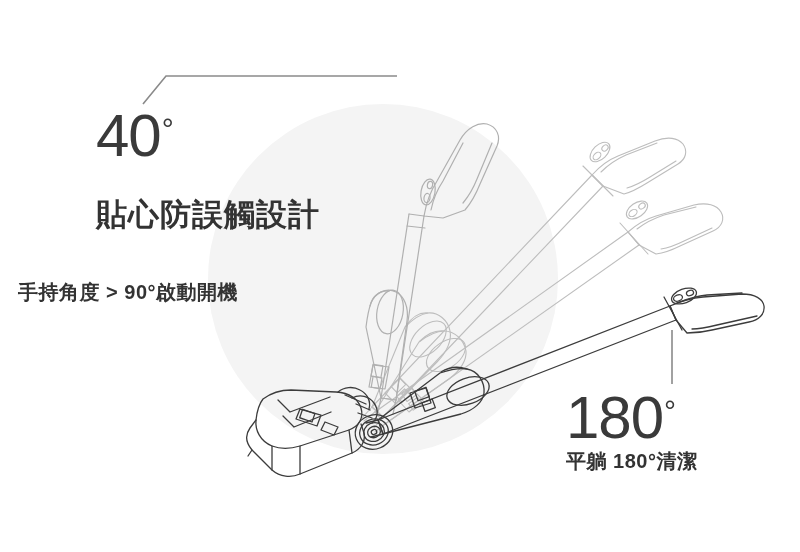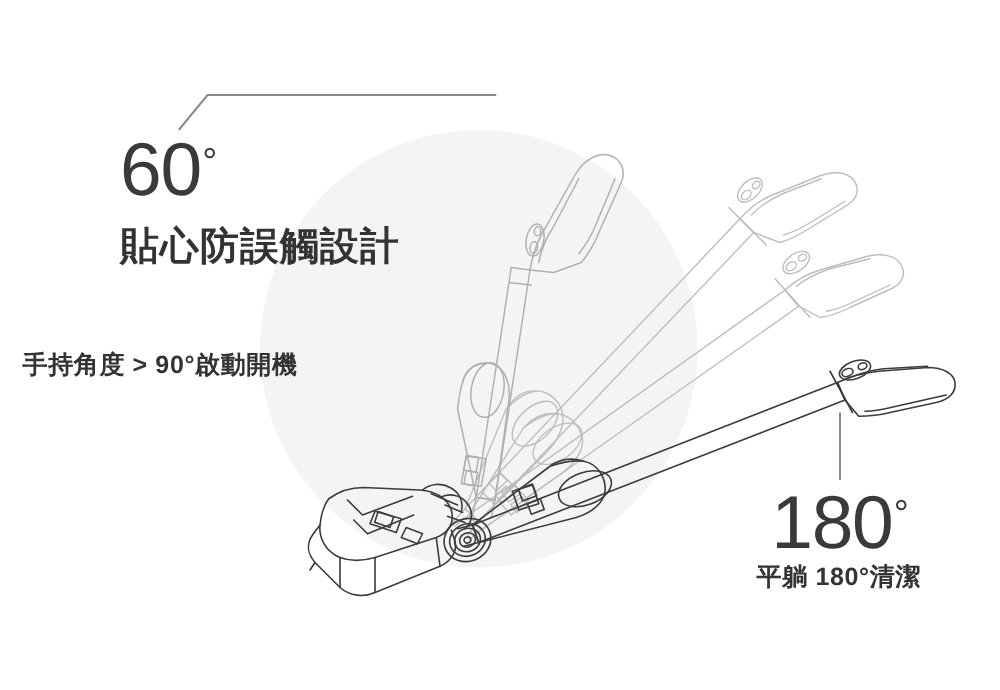--- a/index.html
+++ b/index.html
@@ -36,21 +36,21 @@
   .label-block {
     position: absolute;
   }
   #label-90 {
     left: 96px;
     top: 106px;
   }
   #label-180 {
     left: 566px;
     top: 388px;
-    text-align: center;
+    text-align: left;
     width: 210px;
   }
   .big-angle {
     font-size: 60px;
     font-weight: 400;
     color: #3a3a3a;
     line-height: 1;
     letter-spacing: -1px;
     white-space: nowrap;
   }
@@ -58,21 +58,21 @@
     font-size: 30px;
     vertical-align: super;
     position: relative;
     top: 4px;
     left: 1px;
   }
   .headline {
     font-size: 31px;
     font-weight: 700;
     color: #333333;
-    margin-top: 10px;
+    margin-top: 28px;
     letter-spacing: 1px;
     white-space: nowrap;
   }
   .headline-180 {
     font-size: 20px;
     font-weight: 700;
     color: #333333;
     letter-spacing: 0.5px;
     white-space: nowrap;
   }
@@ -257,21 +257,21 @@
       </g>
 
       <path d="M352,398 C360,394 369,396 374,403 C379,410 378,418 372,423"></path>
       <path d="M356,404 L370,410"></path>
       <path d="M358,413 L372,418"></path>
     </g>
 
   </svg>
 
   <div class="label-block" id="label-90">
-    <div class="big-angle"><span>60</span><span class="deg">°</span></div>
+    <div class="big-angle"><span>40</span><span class="deg">°</span></div>
     <div class="headline">貼心防誤觸設計</div>
   </div>
 
   <div id="detail-wrap">
     <div class="detail-line">手持角度 &gt; 90°啟動開機</div>
   </div>
 
   <div class="label-block" id="label-180">
     <div class="big-angle"><span>180</span><span class="deg">°</span></div>
     <div class="headline-180">平躺 180°清潔</div>

